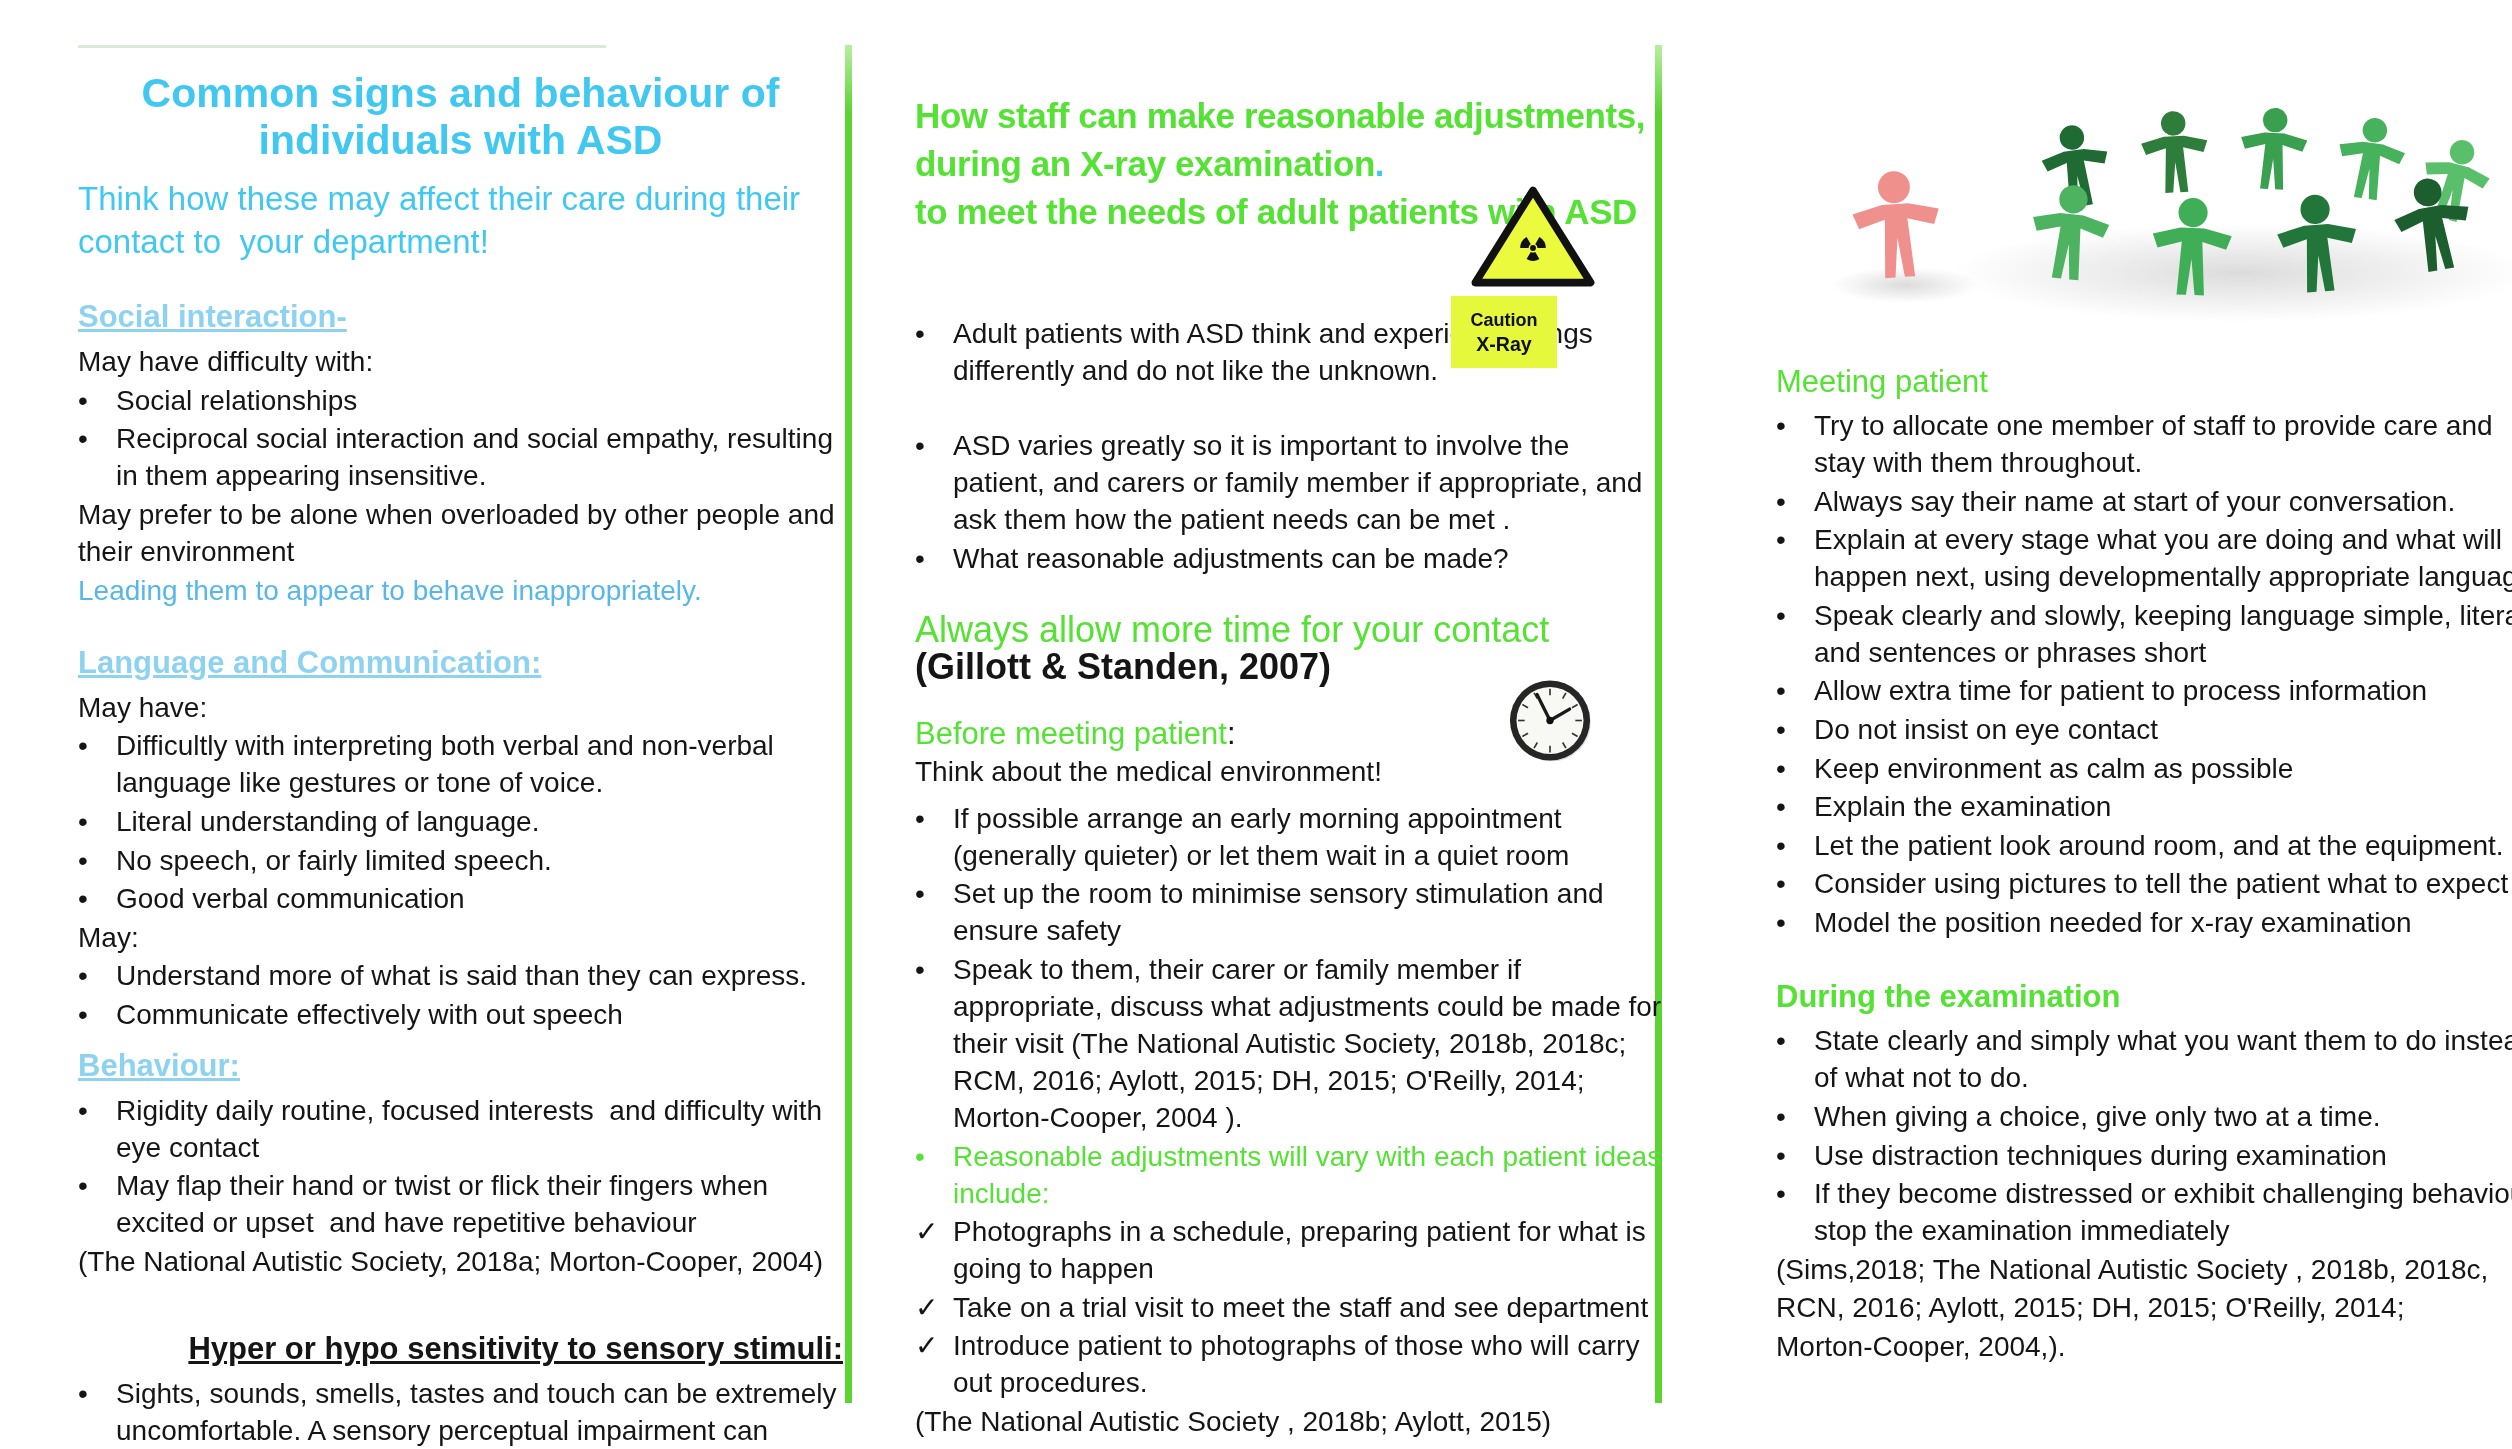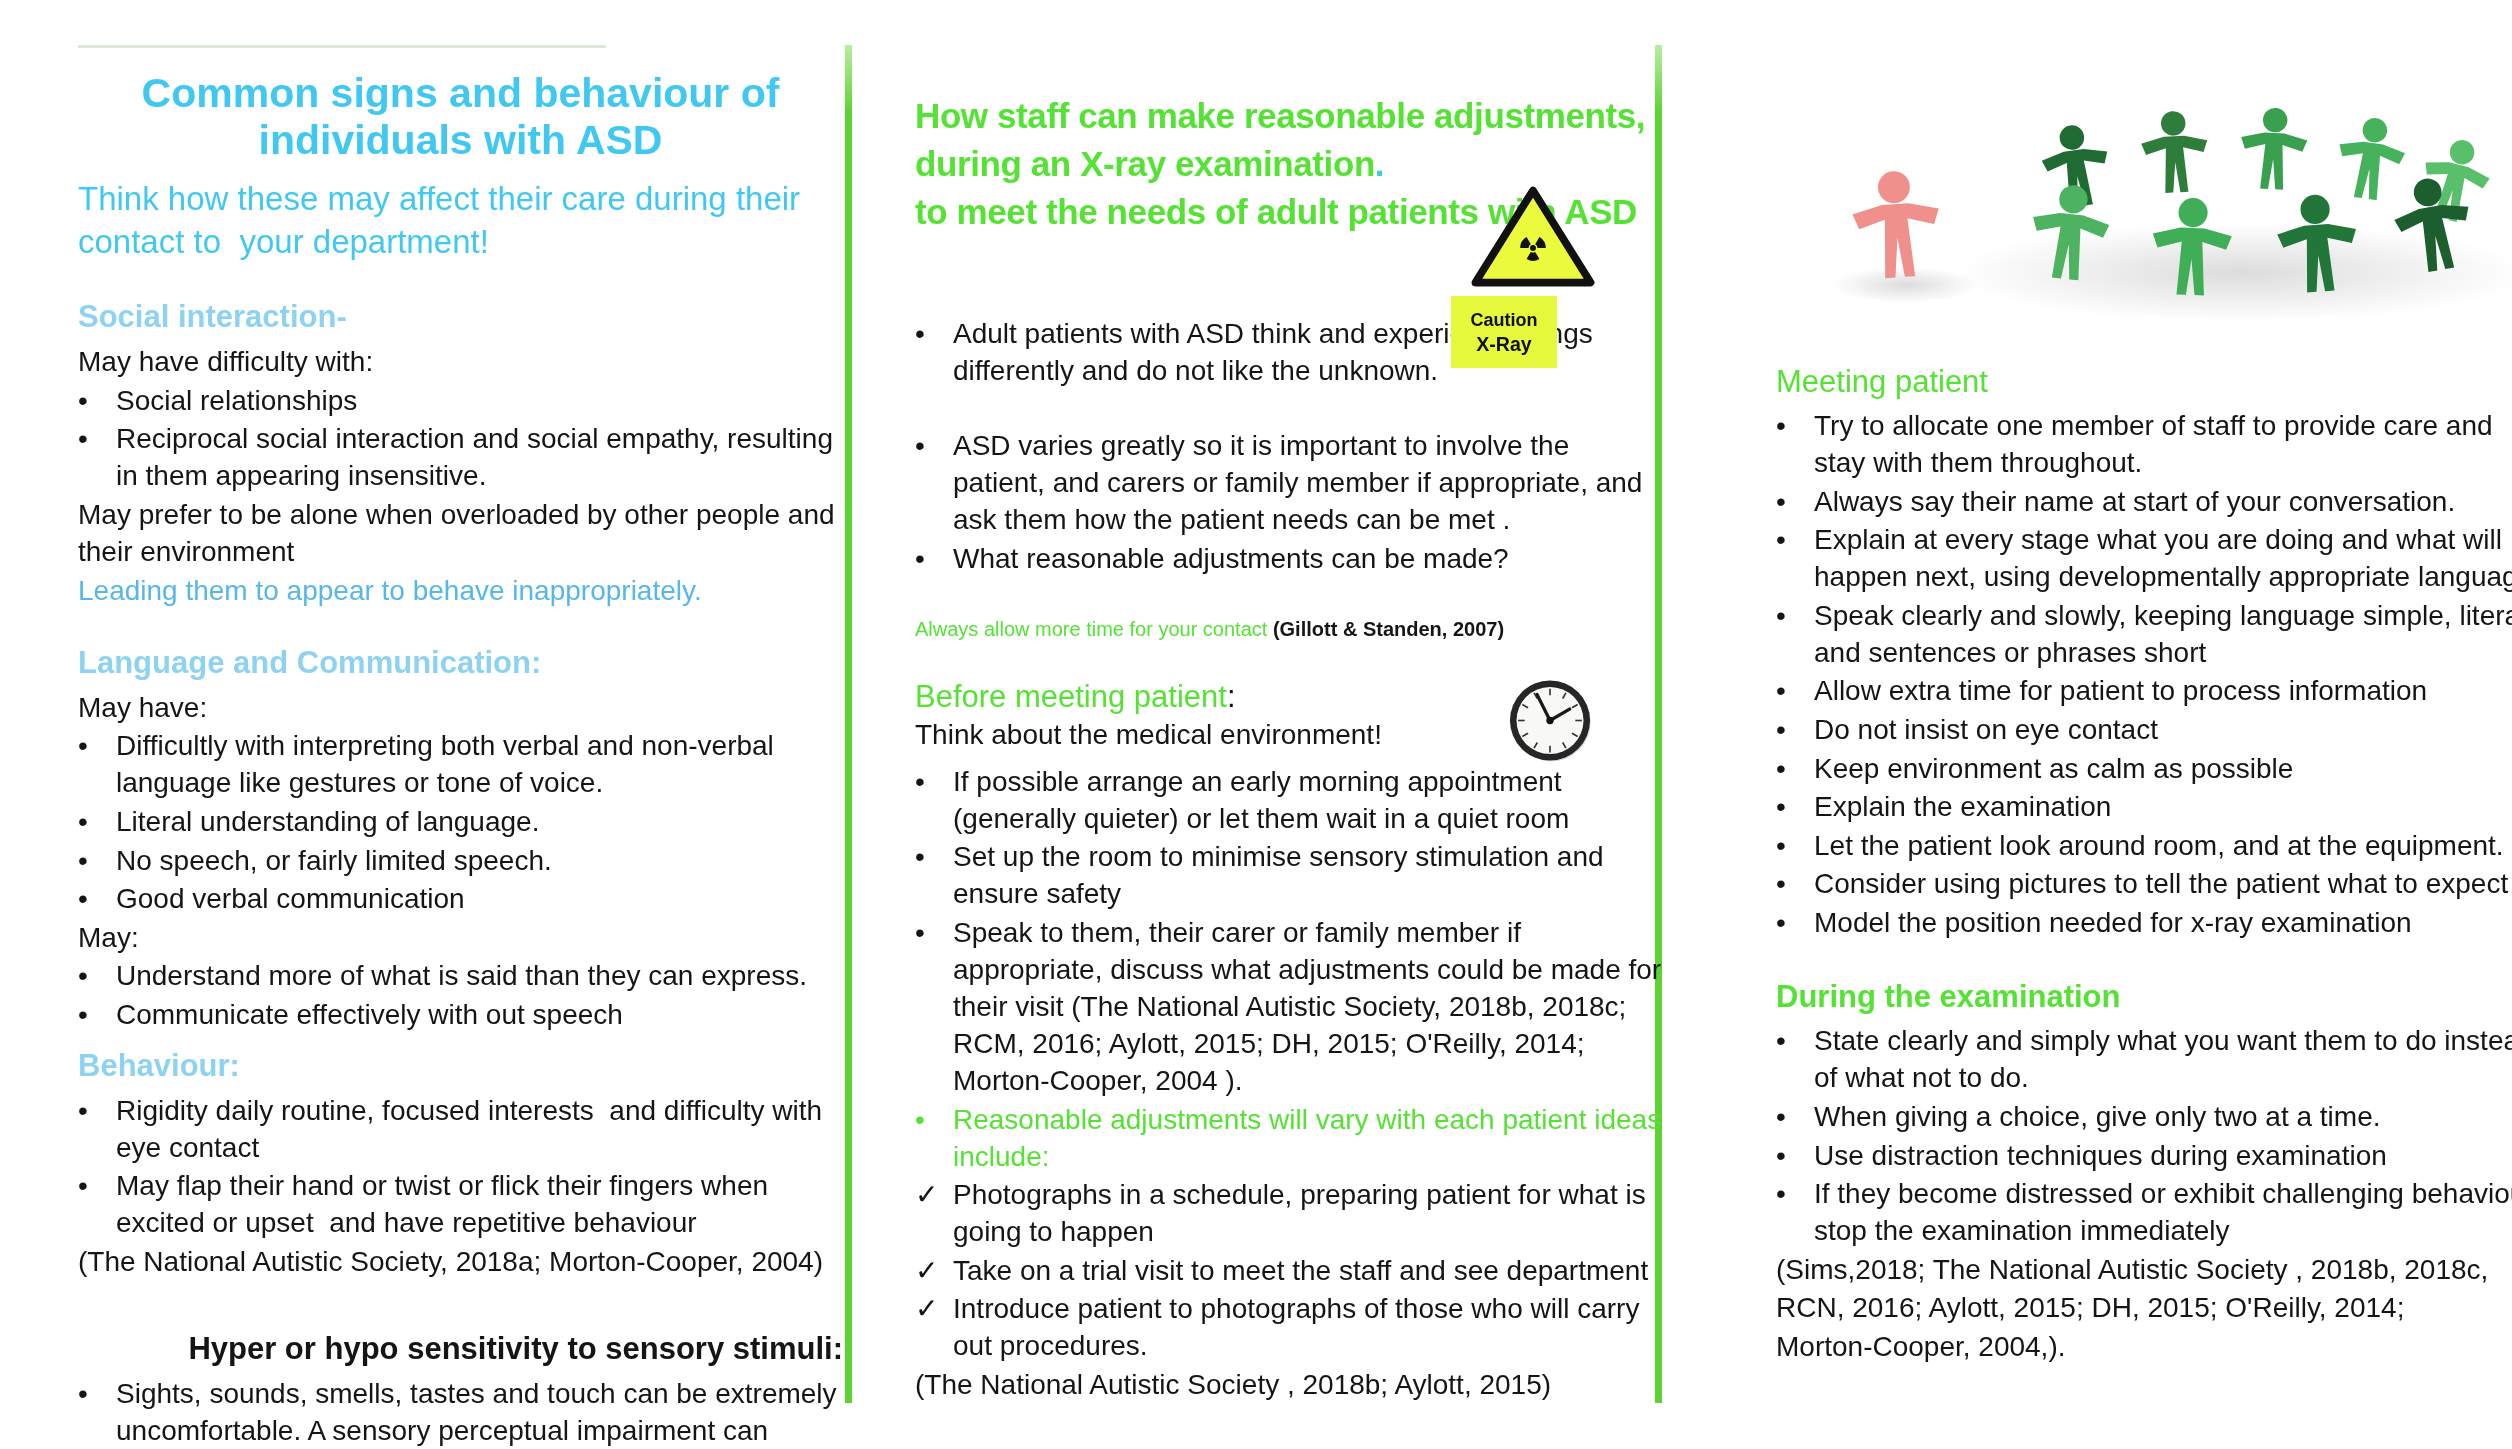--- a/index.html
+++ b/index.html
@@ -23,34 +23,34 @@
   .li .marker{flex:0 0 38px;}
   .li .txt{flex:1;white-space:pre-wrap;}
   .noMarker{display:block;white-space:pre-wrap;}
   .blueText{color:var(--blueText);}
   .greenText{color:var(--green);}
   .gapTop{margin-top:38px;}
   
   #col1{left:78px;top:70px;width:765px;}
   .l-title{font-weight:bold;font-size:41px;line-height:47px;color:var(--blueTitle);text-align:center;}
   .l-sub{font-size:33px;line-height:43px;color:var(--blueTitle);margin-top:13px;white-space:pre-wrap;}
-  .sec-h{font-size:31px;font-weight:bold;margin:36px 0 8.2px 0;}
+  .sec-h{font-size:31px;font-weight:bold;margin:36px 0 8.2px 0;text-decoration:underline;}
   .blueHead{color:var(--blueHead);}
   .blackHead{color:var(--ink);margin-top:51px;text-align:right;}
   
   .vline{position:absolute;top:45px;width:6.5px;height:1358px;
          background:linear-gradient(to bottom,#b9eda1 0%,var(--divider) 5%,var(--divider) 100%);}
   #vline1{left:845px;} #vline2{left:1655px;}
   #topline{position:absolute;left:78px;top:45px;width:528px;height:2.5px;background:#dcе9d6;background:#dce9d6;}
   
   #col2{left:915px;top:92px;width:753px;}
   .m-head{font-size:35px;line-height:48px;font-weight:bold;color:var(--green);letter-spacing:-0.4px;}
   .bluePeriod{color:var(--blueTitle);}
   .m-b1{margin-top:79px;}
-  .always{margin-top:34px;font-size:20px;line-height:37px;white-space:pre-wrap;}
+  .always{margin-top:34px;font-size:36px;line-height:37px;white-space:pre-wrap;}
   .citeBold{font-weight:bold;color:var(--ink);}
   .bmp{margin-top:29.4px;font-size:31px;line-height:39px;}
   .think{font-size:28px;line-height:37px;margin-bottom:9.8px;}
   .cite{font-size:28px;line-height:37px;margin-top:1.6px;white-space:pre-wrap;}
   .caution{position:absolute;left:536px;top:92px;width:164px;}
   .caution svg{display:block;margin-left:18px;}
   .c-rect{margin-top:6.5px;width:106px;height:72px;background:#e6f83c;color:#101010;
           text-align:center;padding-top:11.5px;box-sizing:border-box;}
   .c-rect .c1{font-weight:bold;font-size:18px;line-height:26px;}
   .c-rect .c2{font-weight:bold;font-size:19.6px;line-height:23px;}

